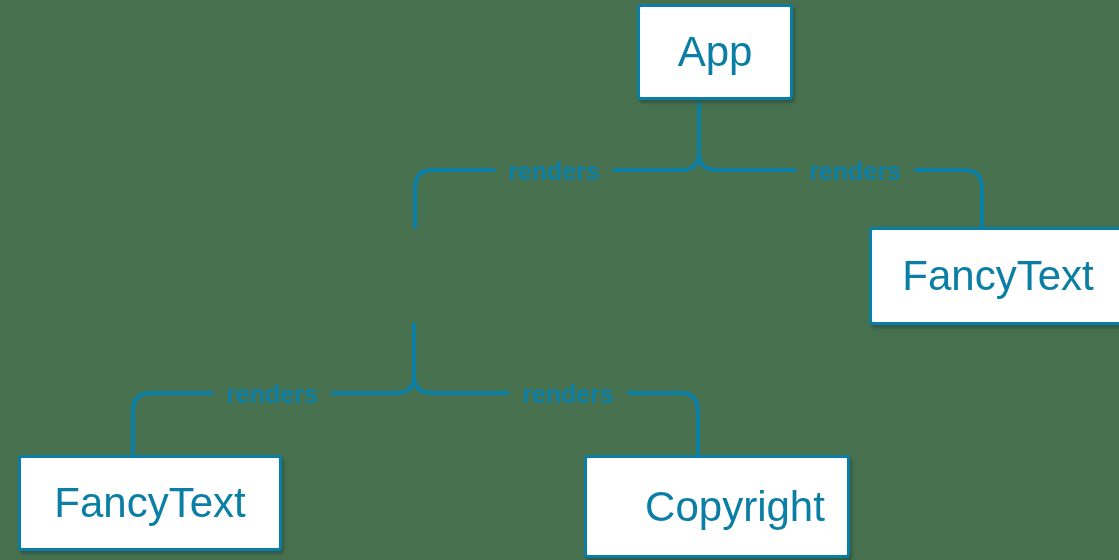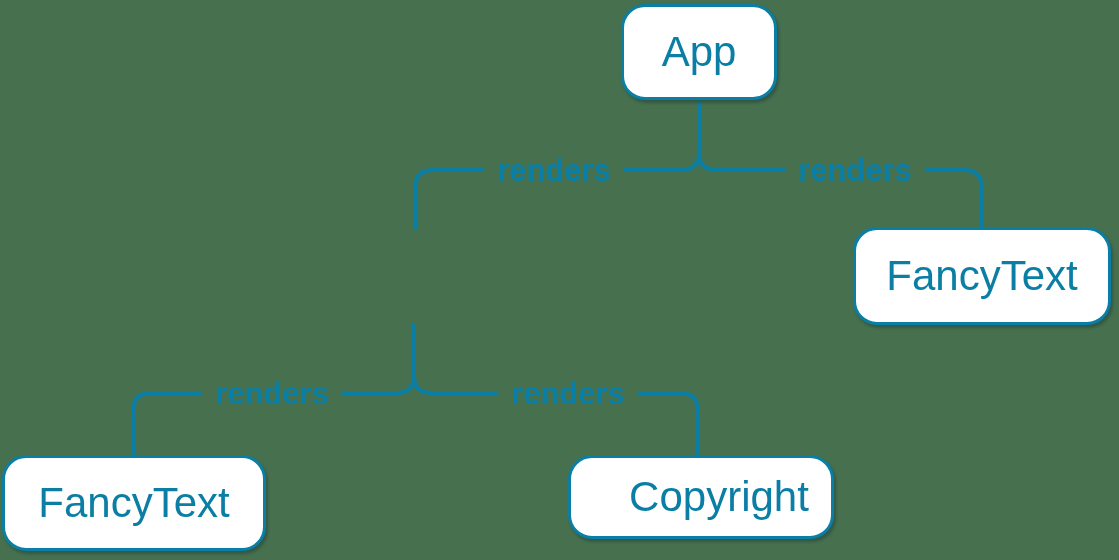--- a/index.html
+++ b/index.html
@@ -20,40 +20,41 @@
   .edges-svg path {
     fill: none;
     stroke: var(--accent, #0A7EA4);
     stroke-width: 4;
   }
   .node {
     position: absolute;
     box-sizing: border-box;
     background: var(--node-bg, #FFFFFF);
     border: 3px solid var(--accent, #0A7EA4);
-    border-radius: 24px;
+    border-radius: 4px;
     color: var(--accent, #0A7EA4);
     font-size: 42px;
     display: flex;
     align-items: center;
     justify-content: center;
     white-space: nowrap;
     box-shadow: 2px 3px 3px rgba(15, 40, 55, 0.35);
+    margin-left: 16px;
   }
   .node-app            { left: 621px; top: 4px;   width: 156px; height: 96px; }
   .node-inspiration    { left: 197px; top: 227px; width: 460px; height: 98px; }
   .node-fancytext-top  { left: 853px; top: 227px; width: 258px; height: 98px; }
   .node-fancytext-bot  { left: 2px;   top: 455px; width: 264px; height: 96px; }
-  .node-copyright      { left: 568px; top: 455px; width: 266px; height: 84px; padding-left: 36px; }
+  .node-copyright      { left: 568px; top: 455px; width: 266px; height: 103px; padding-left: 36px; }
   .edge-label {
     position: absolute;
     transform: translate(-50%, -50%);
     color: var(--accent, #0A7EA4);
     background: var(--bg, #47714E);
-    font-size: 31px;
+    font-size: 25px;
     font-weight: bold;
     line-height: 1.15;
     padding: 0 13px;
     white-space: nowrap;
   }
   .edge-label-1 { left: 554px; top: 171px; }
   .edge-label-2 { left: 855px; top: 171px; }
   .edge-label-3 { left: 272px; top: 394px; }
   .edge-label-4 { left: 568px; top: 394px; }
 </style>

